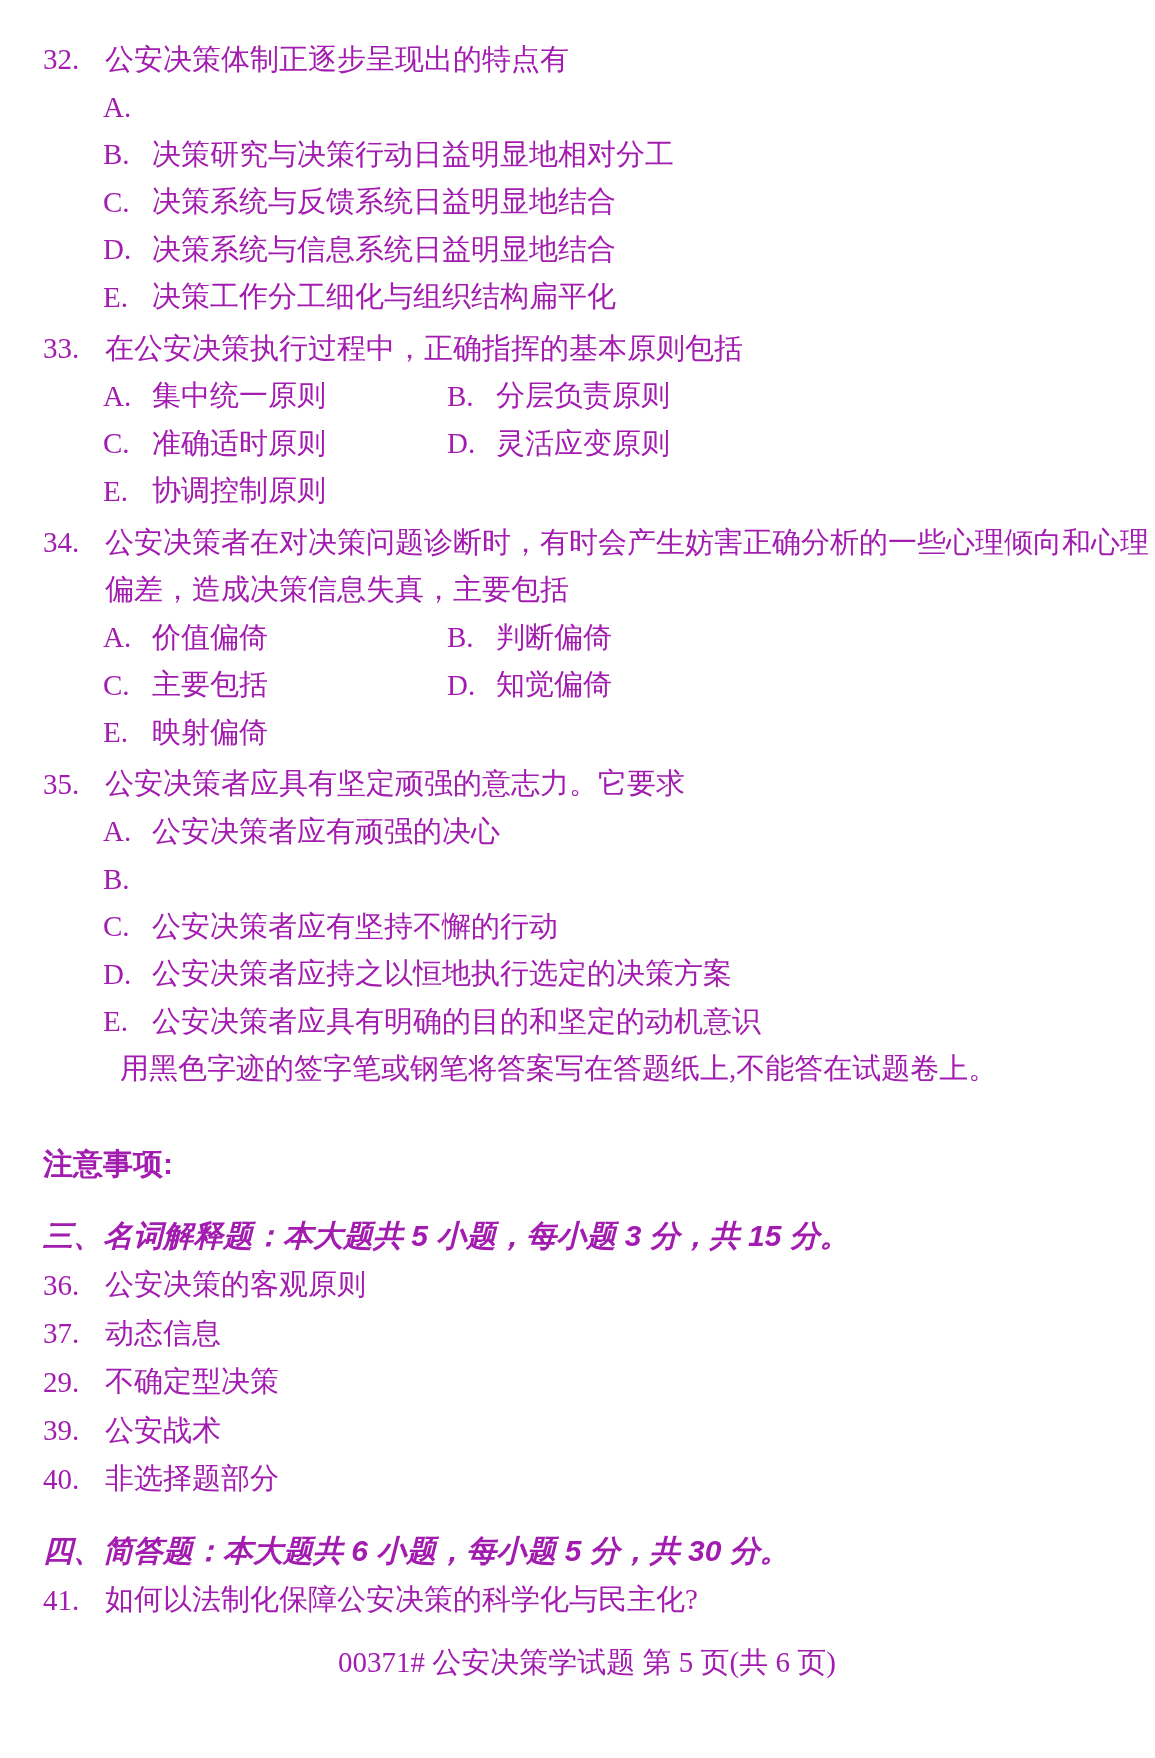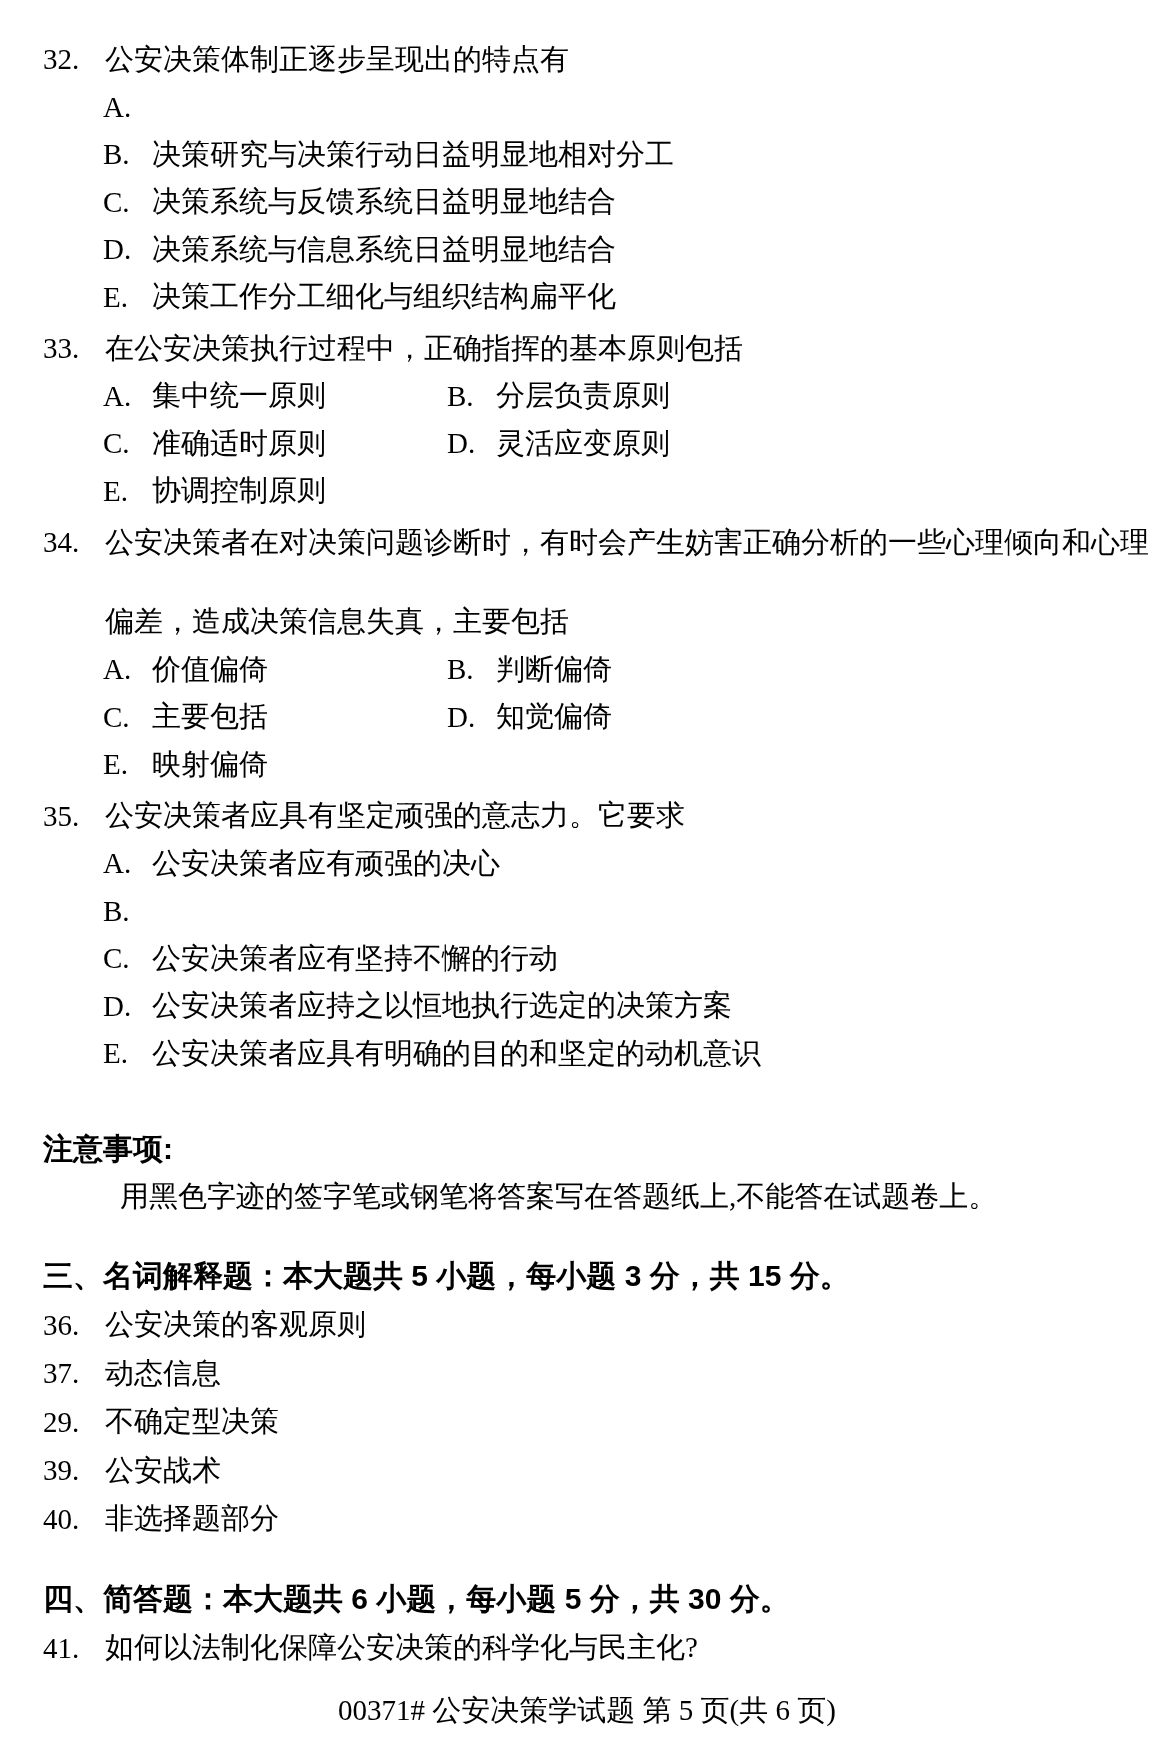--- a/index.html
+++ b/index.html
@@ -1,43 +1,43 @@
 <!DOCTYPE html>
 <html><head>
 <meta charset="utf-8">
 <style>
   html,body{margin:0;padding:0;background:#e8e8e8;}
   .page{
-    width:1155px;height:1758px;background:#ffffff;color:#000000;
+    width:1155px;height:1758px;background:#ffffff;color:#a21caf;
     font-family:"Liberation Serif","DejaVu Serif",serif;
     font-size:29px;
     box-sizing:border-box;
     padding:36px 24px 0 43px;
     position:relative;
     overflow:hidden;
     margin:0 auto;
   }
   .line{height:47.5px;display:flex;align-items:center;white-space:nowrap;}
   .q-num{flex:0 0 62px;width:62px;}
   .q-text{flex:0 0 auto;}
-  .q-cont{padding-left:62px;margin-top:32px;}
+  .q-cont{padding-left:62px;}
   .opt-line{padding-left:60px;}
   .opt-letter{flex:0 0 49px;width:49px;}
   .opt-cell{display:flex;align-items:center;}
   .opt-cell.c1{flex:0 0 344px;width:344px;}
   .q-block.gap{margin-top:4px;}
   .bold-sans{font-family:"Liberation Sans","DejaVu Sans",sans-serif;font-weight:700;}
   .section-heading{
     margin:28px 0 0;height:52px;line-height:52px;
     text-align:center;font-size:37px;
     font-family:"Liberation Sans","DejaVu Sans",sans-serif;font-weight:700;
   }
   .notes-title{margin-top:48px;font-size:30px;}
   .notes-body{padding-left:77px;}
-  .sec-line{margin-top:32px;font-size:30px;height:48.5px;}
+  .sec-line{margin-top:24px;font-size:30px;height:48.5px;font-style:italic;}
   .sa-line{height:48.5px;}
   .footer{
     margin-top:14px;height:47.5px;line-height:47.5px;
     text-align:center;font-size:29px;
   }
 </style>
 </head>
 <body>
 
 <div class="page">
@@ -153,22 +153,22 @@
       <span class="opt-letter">D.</span>
       <span class="opt-text">公安决策者应持之以恒地执行选定的决策方案</span>
     </div>
     <div class="line opt-line">
       <span class="opt-letter">E.</span>
       <span class="opt-text">公安决策者应具有明确的目的和坚定的动机意识</span>
     </div>
   </section>
 
 
+  <div class="line notes-body">用黑色字迹的签字笔或钢笔将答案写在答题纸上,不能答在试题卷上。</div>
   <div class="line notes-title bold-sans">注意事项:</div>
-  <div class="line notes-body">用黑色字迹的签字笔或钢笔将答案写在答题纸上,不能答在试题卷上。</div>
 
   <div class="line sec-line bold-sans">三、名词解释题：本大题共 5 小题，每小题 3 分，共 15 分。</div>
 
   <div class="line sa-line">
     <span class="q-num">36.</span>
     <span class="q-text">公安决策的客观原则</span>
   </div>
   <div class="line sa-line">
     <span class="q-num">37.</span>
     <span class="q-text">动态信息</span>

